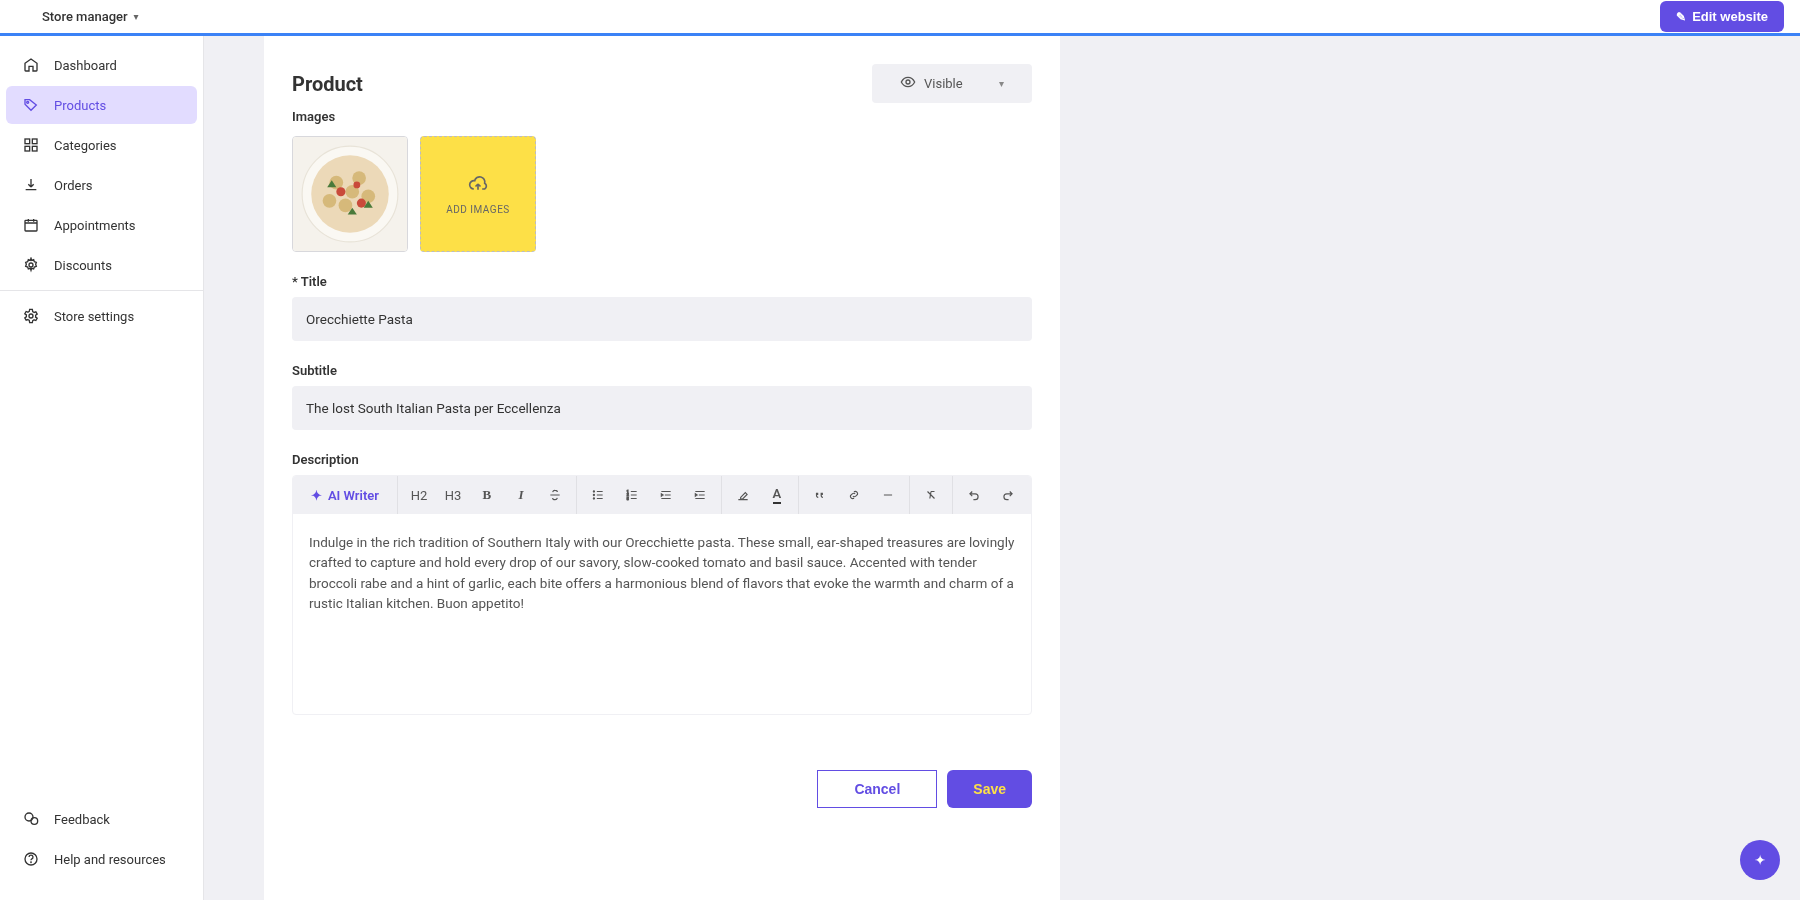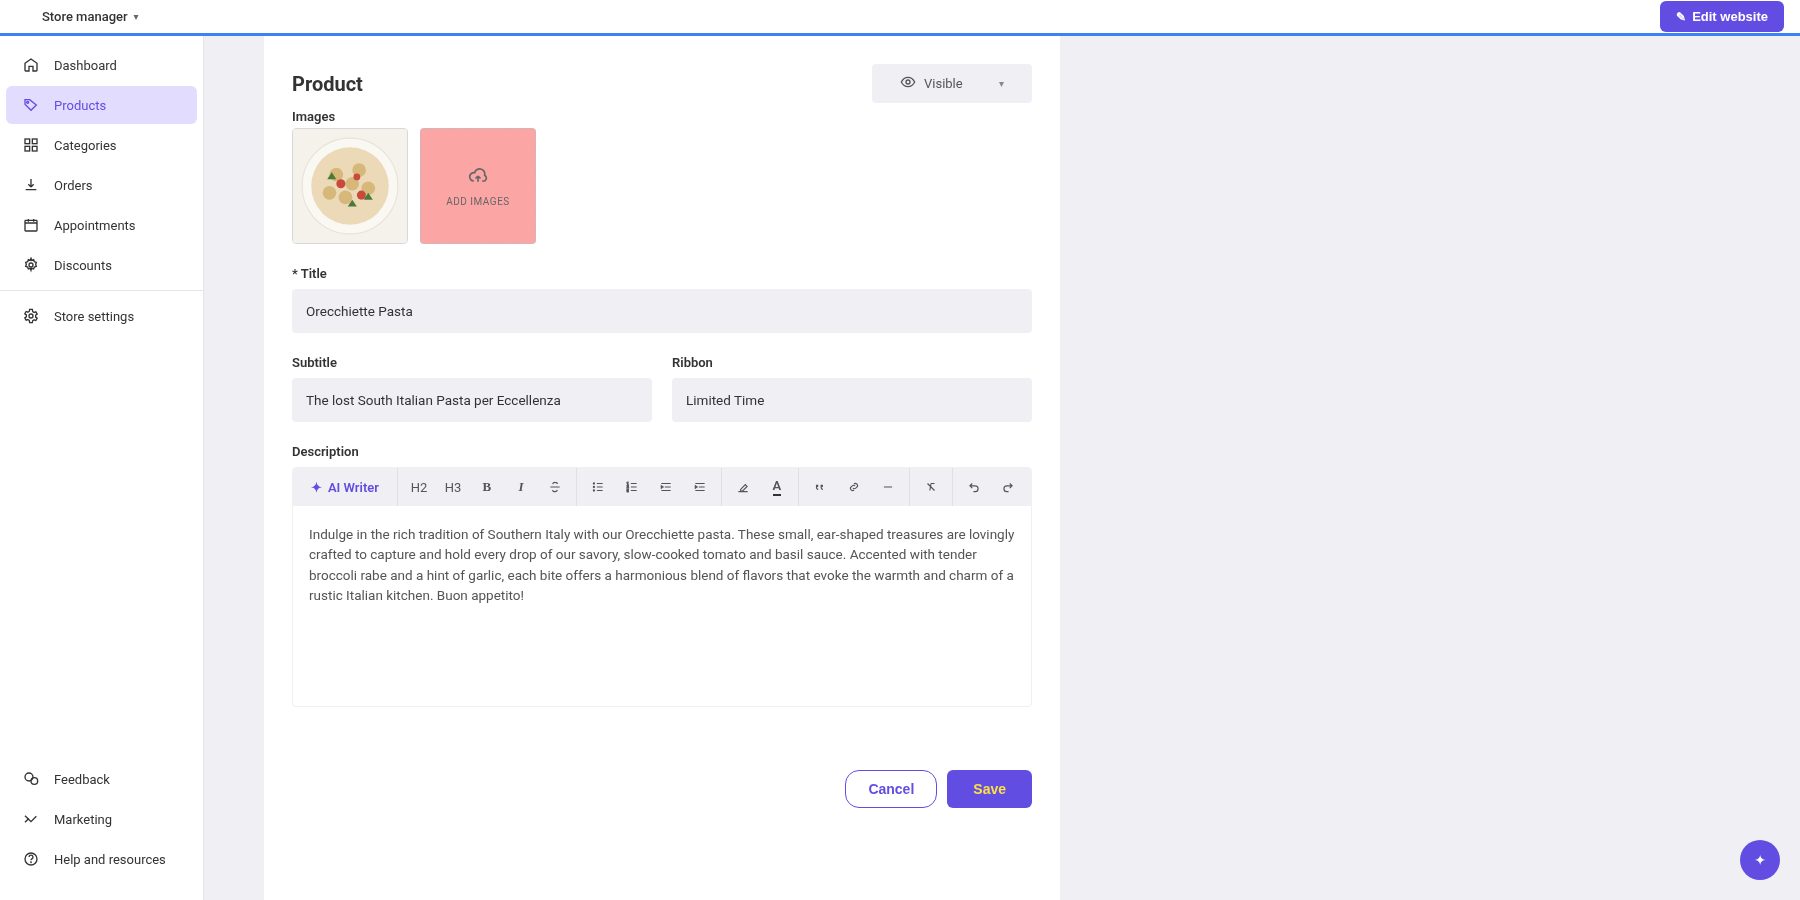--- a/index.html
+++ b/index.html
@@ -23,43 +23,43 @@
 
 .content { flex: 1; overflow: auto; position: relative; }
 .card { background: #fff; width: 796px; margin: 0 0 0 60px; padding: 28px 0 300px 0; min-height: 100%; }
 .card-inner { padding: 0 28px; }
 
 .card-head { display: flex; align-items: center; justify-content: space-between; margin-bottom: 6px; }
 .page-title { font-size: 20px; font-weight: 700; }
 .visible-select { background: #f0f0f4; border: none; border-radius: 4px; padding: 10px 28px; display: flex; align-items: center; gap: 0; width: 160px; justify-content: space-between; cursor: pointer; font-size: 13px; }
 .visible-select .lbl { display: flex; align-items: center; gap: 8px; color: #555; }
 
-.section-label { font-weight: 600; font-size: 13px; margin-bottom: 4px; display: block; }
+.section-label { font-weight: 600; font-size: 13px; margin-bottom: 12px; display: block; }
 .images-row { display: flex; gap: 12px; margin-bottom: 22px; }
 .img-thumb { width: 116px; height: 116px; border: 1px solid #d8d8dc; border-radius: 4px; overflow: hidden; display: flex; align-items: center; justify-content: center; }
-.add-images { width: 116px; height: 116px; border: 1px dashed #bcbcc2; border-radius: 4px; display: flex; flex-direction: column; align-items: center; justify-content: center; gap: 6px; cursor: pointer; color: #666; font-size: 10px; letter-spacing: 0.5px; background: #fca5a5; }
+.add-images { width: 116px; height: 116px; border: 1px dashed #bcbcc2; border-radius: 4px; display: flex; flex-direction: column; align-items: center; justify-content: center; gap: 6px; cursor: pointer; color: #666; font-size: 10px; letter-spacing: 0.5px; background: #fde047; }
 .add-images .cloud { font-size: 18px; }
 
 .field-label { font-weight: 600; font-size: 13px; margin-bottom: 8px; display: block; }
 .text-input { width: 100%; background: #f0f0f4; border: none; border-radius: 4px; padding: 14px 14px; font-size: 13.5px; color: #333; font-family: inherit; }
 .two-col { display: flex; gap: 20px; }
 .col { flex: 1; }
 .spacer { height: 22px; }
 
 .editor { border: 1px solid #f0f0f4; border-radius: 4px; overflow: hidden; margin-top: 4px; }
 .toolbar { display: flex; align-items: center; background: #f0f0f4; }
 .tb-group { display: flex; align-items: center; border-right: 1px solid #e0e0e4; padding: 0 4px; height: 38px; }
 .tb-btn { width: 34px; height: 34px; display: flex; align-items: center; justify-content: center; cursor: pointer; font-size: 13px; color: #555; }
 .tb-btn.serif { font-family: Georgia, serif; font-weight: 700; }
 .tb-btn.italic { font-style: italic; font-family: Georgia, serif; font-weight: 700; }
 .ai-writer { display: flex; align-items: center; gap: 6px; color: #624de3; font-weight: 600; font-size: 13px; padding: 0 14px; cursor: pointer; }
 .editor-body { padding: 18px 16px; font-size: 13.5px; line-height: 1.5; color: #555; min-height: 200px; }
 
 .footer-actions { position: absolute; left: 60px; width: 796px; top: 720px; display: flex; justify-content: flex-end; gap: 10px; padding: 14px 28px 0 0; }
-.btn-cancel { border: 1px solid #624de3; background: #fff; color: #624de3; border-radius: 14px; padding: 10px 22px; font-weight: 600; cursor: pointer; font-size: 14px; }
+.btn-cancel { border: 1px solid #624de3; background: #fff; color: #624de3; border-radius: 0; padding: 10px 36px; font-weight: 600; cursor: pointer; font-size: 14px; }
 .btn-save { border: none; background: #624de3; color: #fde047; border-radius: 6px; padding: 10px 26px; font-weight: 600; cursor: pointer; font-size: 14px; }
 
 .fab { position: fixed; right: 20px; bottom: 20px; width: 40px; height: 40px; border-radius: 50%; background: #624de3; color: #fff; display: flex; align-items: center; justify-content: center; cursor: pointer; }
 
 .pasta-svg { width: 100%; height: 100%; }
 </style>
 </head>
 <body>
 
 <div class="topbar">
@@ -143,29 +143,20 @@
     </div>
     <div class="sidebar-bottom">
       <div class="nav-item">
         <span class="ico">
           <svg width="16" height="16" viewBox="0 0 24 24" fill="none" stroke="currentColor" stroke-width="2">
               <circle cx="9" cy="9" r="6"></circle>
               <circle cx="17" cy="15" r="5"></circle>
             </svg>
         </span>
         <span>Feedback</span>
-      </div>
-      <div class="nav-item">
-        <span class="ico">
-          <svg width="16" height="16" viewBox="0 0 24 24" fill="none" stroke="currentColor" stroke-width="2">
-              <path d="M3 17l5-5 4 4 8-8"></path>
-              <path d="M3 7l5 5"></path>
-            </svg>
-        </span>
-        <span>Marketing</span>
       </div>
       <div class="nav-item">
         <span class="ico">
           <svg width="16" height="16" viewBox="0 0 24 24" fill="none" stroke="currentColor" stroke-width="2">
               <circle cx="12" cy="12" r="9"></circle>
               <path d="M9 9a3 3 0 1 1 4 3c-1 .5-1 1-1 2"></path>
               <circle cx="12" cy="17" r="0.5"></circle>
             </svg>
         </span>
         <span>Help and resources</span>
@@ -228,24 +219,20 @@
         <span class="field-label">* Title</span>
         <input class="text-input" value="Orecchiette Pasta" style="">
 
         <div class="spacer"></div>
 
         <div class="two-col">
           <div class="col">
             <span class="field-label">Subtitle</span>
             <input class="text-input" value="The lost South Italian Pasta per Eccellenza" style="">
           </div>
-          <div class="col">
-            <span class="field-label">Ribbon</span>
-            <input class="text-input" value="Limited Time" style="">
-          </div>
         </div>
 
         <div class="spacer"></div>
 
         <span class="field-label">Description</span>
         <div class="editor">
           <div class="toolbar">
             <div class="tb-group">
               <div class="ai-writer">
                 <span>✦</span>

